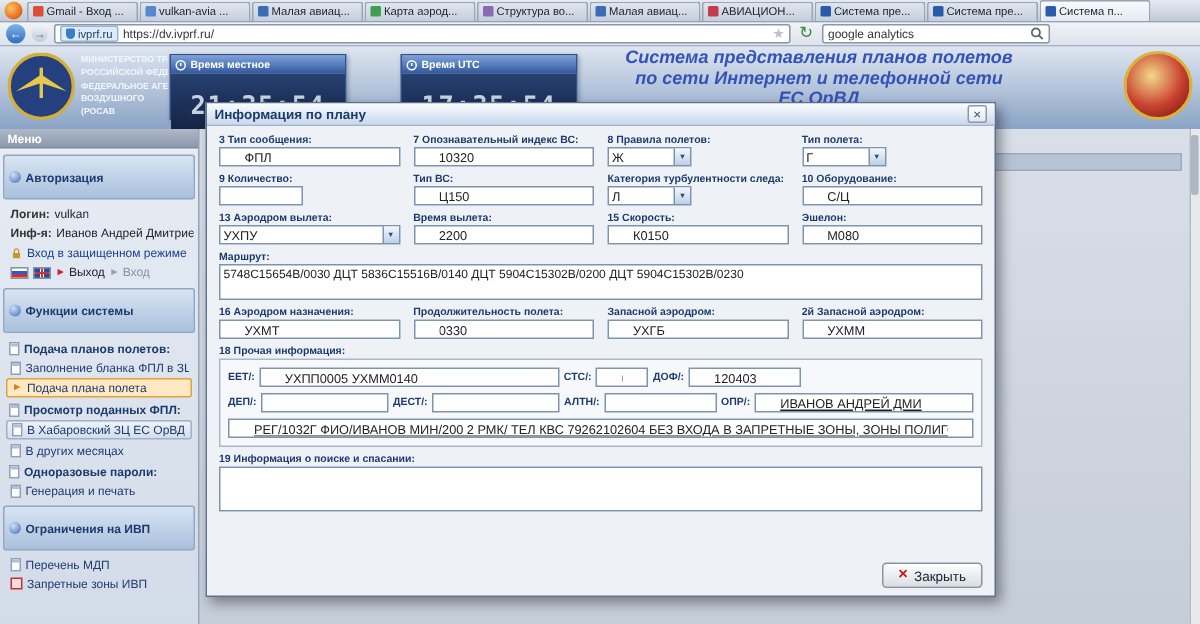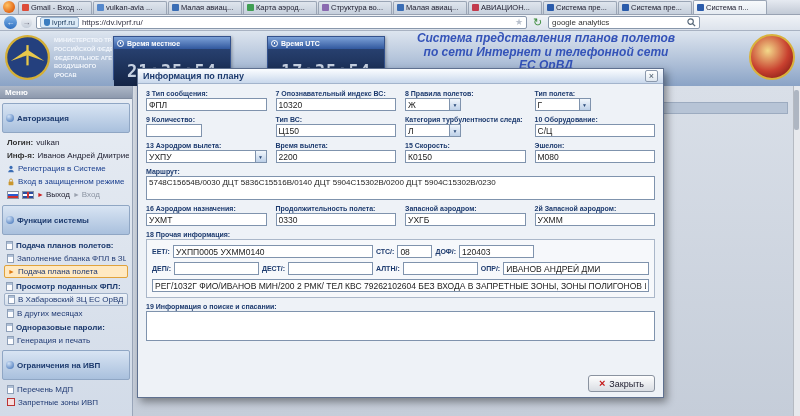--- a/index.html
+++ b/index.html
@@ -114,39 +114,39 @@
     display:flex;flex-direction:column;}
   .modal-titlebar{height:15px;background:linear-gradient(#fbfdff,#c9d8ec);
     border-bottom:1px solid #a3b4cc;display:flex;align-items:center;padding:0 5px;flex:none;}
   .modal-title{font-size:9px;font-weight:bold;color:#1c3a6e;}
   .modal-close{margin-left:auto;width:13px;height:12px;border:1px solid #8b99ad;border-radius:2px;
     background:linear-gradient(#fff,#dfe7f0);font-size:9px;line-height:10px;text-align:center;color:#456;}
   .modal-body{flex:1;padding:6px 8px 5px;display:flex;flex-direction:column;}
   .grid4{display:grid;grid-template-columns:repeat(4,1fr);column-gap:9px;margin-bottom:5px;}
   .fld{display:flex;flex-direction:column;min-width:0;}
   .fl{font-size:7px;font-weight:bold;color:#1c3a6e;white-space:nowrap;margin-bottom:1px;}
-  .ti{height:13px;border:1px solid #7f93ad;background:#fff;font-size:8.5px;padding:0 2px;
+  .ti{height:13px;border:1px solid #7f93ad;background:#fff;font-size:8.5px;padding:0 16px;
     font-family:inherit;color:#222;width:100%;}
   .ti.short{width:56px;}
   .sel{height:13px;border:1px solid #7f93ad;background:#fff;font-size:8.5px;display:flex;
     align-items:center;padding-left:2px;position:relative;width:100%;}
   .sel.short{width:56px;}
   .sel-val{flex:1;overflow:hidden;white-space:nowrap;}
   .sel-arrow{position:absolute;right:0;top:0;bottom:0;width:11px;
     background:linear-gradient(#f2f7fc,#bdd0e8);border-left:1px solid #7f93ad;color:#2a4a7a;
     font-size:5px;display:flex;align-items:center;justify-content:center;}
   .ta{border:1px solid #7f93ad;background:#fff;font-size:8px;padding:1px 2px;font-family:inherit;
     resize:none;width:100%;color:#222;display:block;}
   .route-ta{height:24px;margin-bottom:5px;}
   .sar-ta{height:30px;}
   .block-label{font-size:7px;font-weight:bold;color:#1c3a6e;margin-bottom:1px;}
   .oibox{border:1px solid #aab7c9;background:#f6f8fb;padding:5px 5px 1px;margin-bottom:5px;}
   .irow{display:flex;align-items:center;gap:3px;margin-bottom:4px;}
   .il{font-size:7px;font-weight:bold;color:#1c3a6e;white-space:nowrap;}
-  .w200{width:200px;} .w85{width:85px;} .w75{width:75px;} .w35{width:35px;} .grow{flex:1;width:auto;}
+  .w200{width:200px;} .w85{width:85px;} .w75{width:75px;} .w35{width:35px;} .grow{flex:1;width:auto;text-decoration:underline;}
   .mfooter{margin-top:auto;display:flex;justify-content:flex-end;padding-top:3px;}
   .btn-close{display:flex;align-items:center;gap:4px;border:1px solid #8a93a0;border-radius:3px;
     background:linear-gradient(#fefefe,#d9dde3);padding:2px 10px;font-size:9px;color:#223;}
   .x-red{color:#c41818;font-weight:bold;font-size:11px;line-height:11px;}
 </style>
 </head>
 <body>
 
 <div class="tabbar">
   <span class="fx-icon"></span>
@@ -269,27 +269,20 @@
   <div class="side-row">
     <span class="side-label">Логин:</span>
     <span class="clip">vulkan</span>
   </div>
   <div class="side-row">
     <span class="side-label">Инф-я:</span>
     <span class="clip">Иванов Андрей Дмитрие</span>
   </div>
   <div class="side-row">
     <svg width="8" height="8" viewBox="0 0 10 10">
-        <circle cx="5" cy="3" r="2" fill="#3a6db5"></circle>
-        <path d="M1.5 9c0-2 1.5-3.2 3.5-3.2S8.5 7 8.5 9Z" fill="#3a6db5"></path>
-      </svg>
-    <span class="side-link clip">Регистрация в Системе</span>
-  </div>
-  <div class="side-row">
-    <svg width="8" height="8" viewBox="0 0 10 10">
         <rect x="2" y="4.5" width="6" height="4.5" rx="0.5" fill="#c9962e"></rect>
         <path d="M3.2 4.5V3a1.8 1.8 0 0 1 3.6 0v1.5" fill="none" stroke="#c9962e" stroke-width="1.1"></path>
       </svg>
     <span class="side-link clip">Вход в защищенном режиме</span>
   </div>
   <div class="side-row">
     <span class="flag flag-ru"></span>
     <span class="flag flag-uk"></span>
     <span class="exit-link">
       <span class="tri red">►</span>

